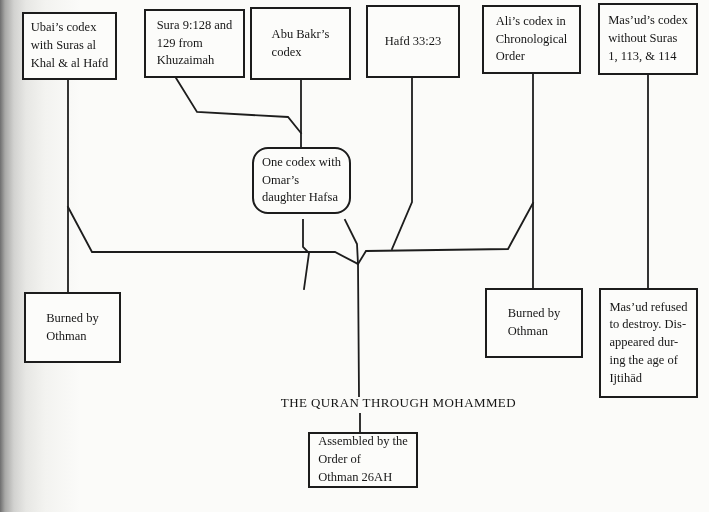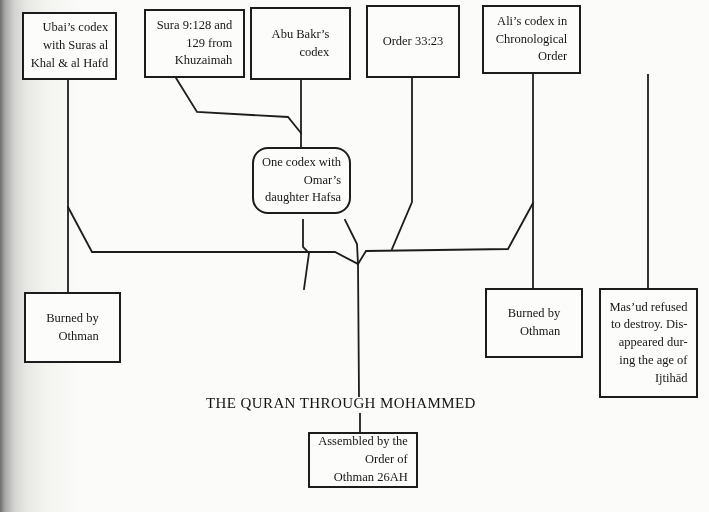--- a/index.html
+++ b/index.html
@@ -19,31 +19,31 @@
       #e7e7e4 26px, #f3f3f0 45px, rgba(251,251,249,0) 80px);
     pointer-events:none;
   }
   svg.wires{position:absolute;left:0;top:0;}
   .node{
     position:absolute;
     box-sizing:border-box;
     border:2px solid #1c1c1c;
     background:#fcfcfa;
     display:flex;align-items:center;justify-content:center;
-    text-align:right;
+    text-align:left;
     font-size:12.5px;line-height:1.42;
     color:#161616;
     padding:2px 3px;
   }
   .node span{white-space:pre-line;}
   .diagram-title{
     position:absolute;
     left:206px;top:395px;width:310px;
-    text-align:left;
-    font-size:15px;
+    text-align:right;
+    font-size:13px;
     letter-spacing:0.4px;
     color:#141414;
     white-space:pre-line;
   }
 </style>
 </head>
 <body>
 
 <div class="page">
 
@@ -85,29 +85,34 @@
 129 from
 Khuzaimah</span>
   </div>
 
   <div class="node" style="left:250px;top:7px;width:101px;height:73px;">
     <span>Abu Bakr’s
 codex</span>
   </div>
 
   <div class="node" style="left:366px;top:5px;width:94px;height:73px;">
-    <span>Order 33:23</span>
+    <span>Hafd 33:23</span>
   </div>
 
   <div class="node" style="left:482px;top:5px;width:99px;height:69px;">
     <span>Ali’s codex in
 Chronological
 Order</span>
   </div>
 
+  <div class="node" style="left:598px;top:3px;width:100px;height:72px;">
+    <span>Mas’ud’s codex
+without Suras
+1, 113, &amp; 114</span>
+  </div>
 
   <div class="node" style="left:252px;top:147px;width:99px;height:67px;border-radius:16px;">
     <span>One codex with
 Omar’s
 daughter Hafsa</span>
   </div>
 
   <div class="node" style="left:24px;top:292px;width:97px;height:71px;">
     <span>Burned by
 Othman</span>

